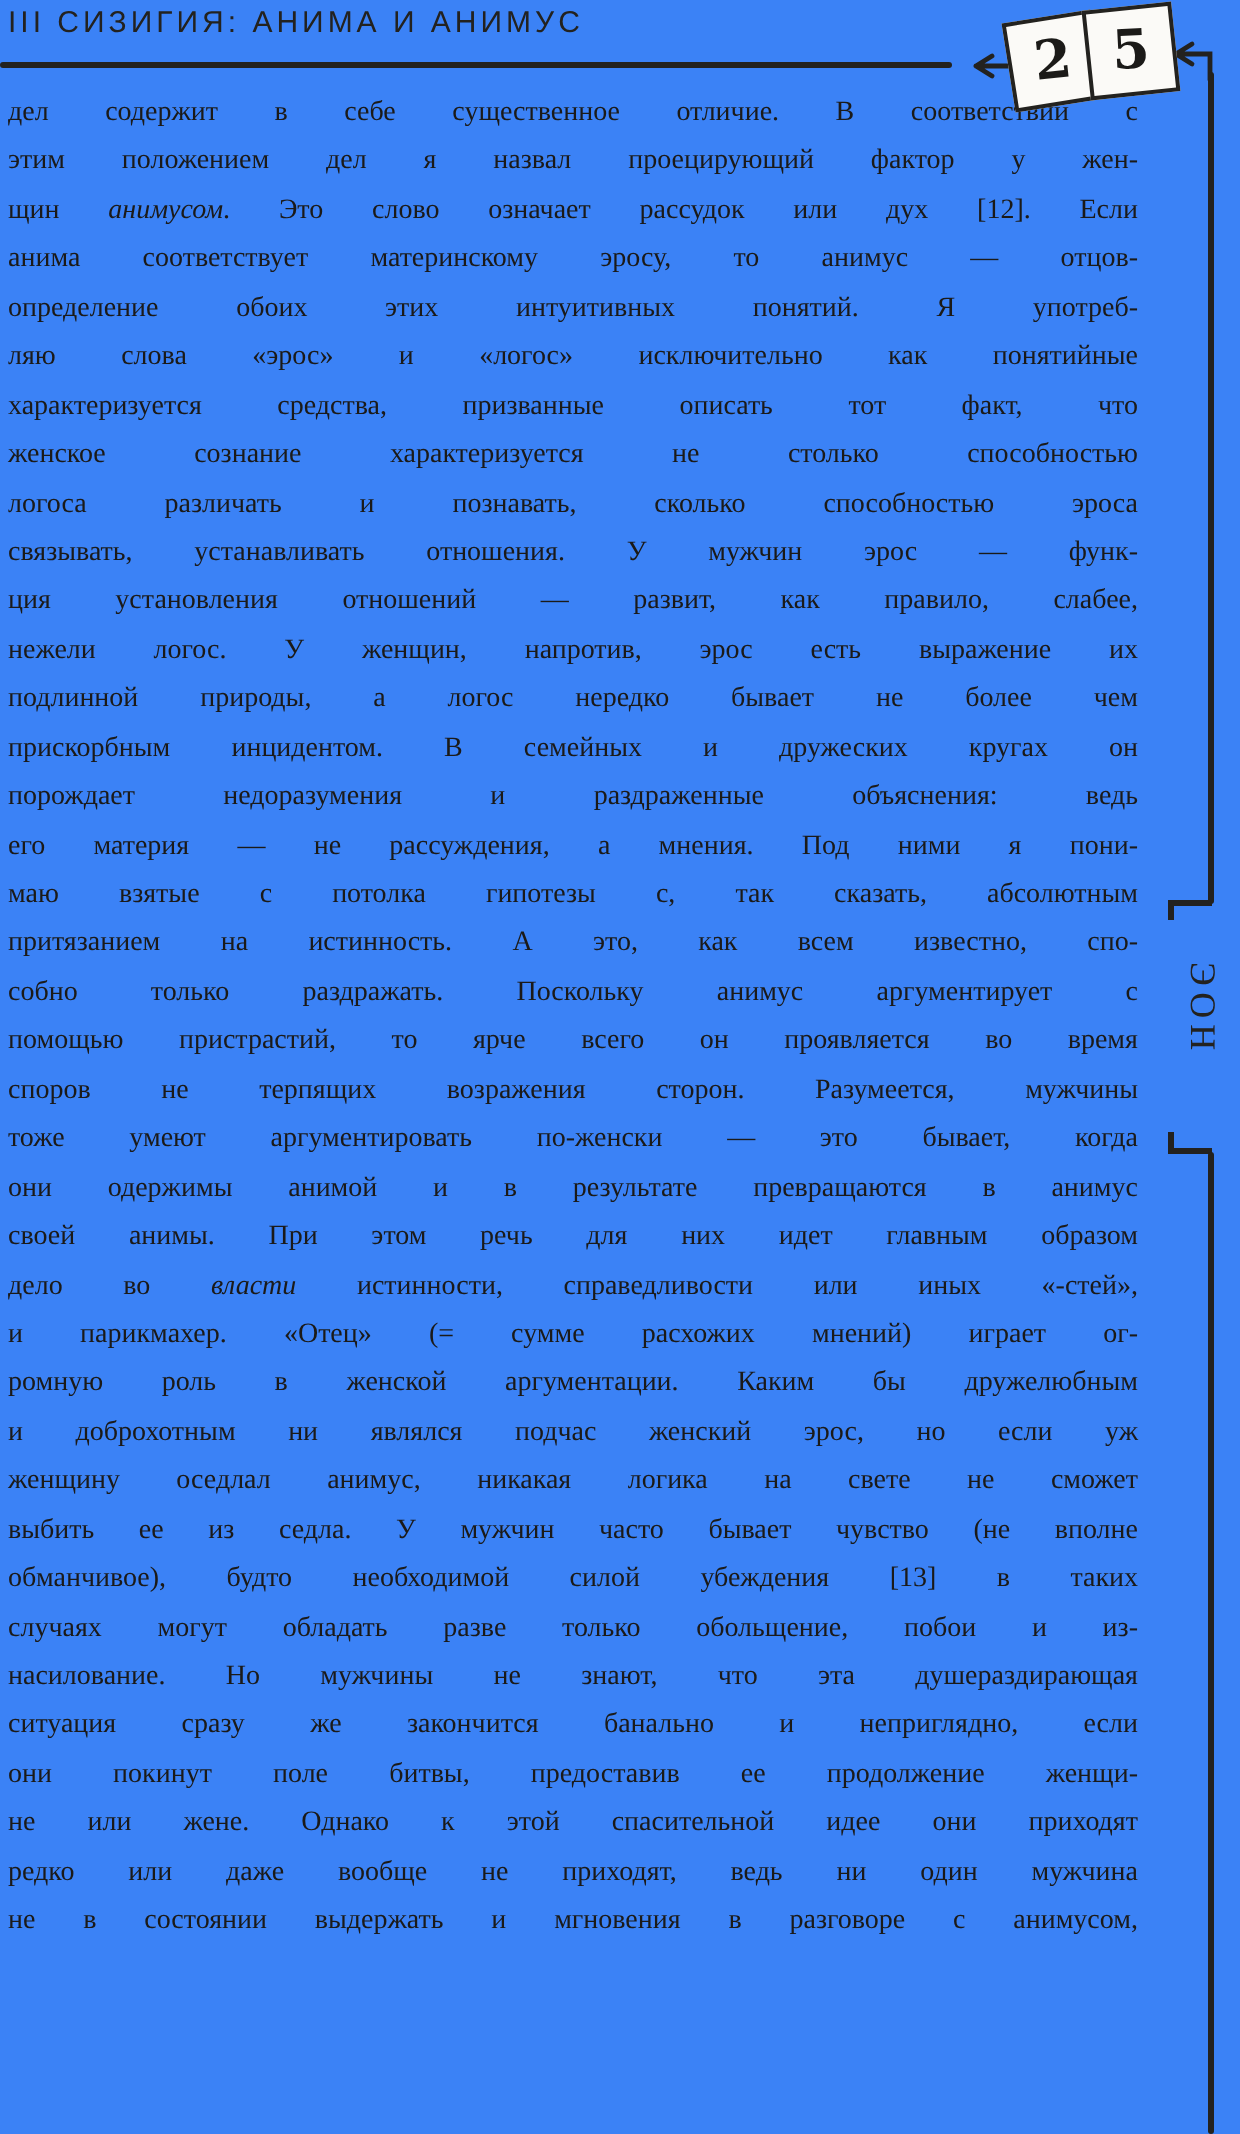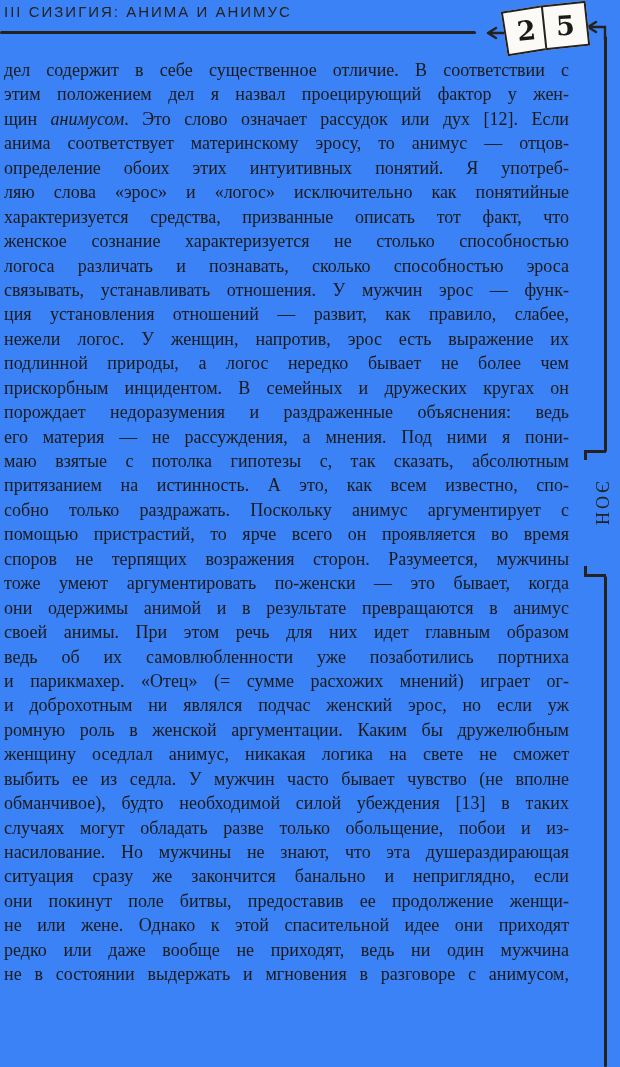--- a/index.html
+++ b/index.html
@@ -48,22 +48,22 @@
   
   .margin-tab{
     position:absolute;left:588px;top:481px;height:70px;width:26px;
     writing-mode:vertical-rl;text-orientation:mixed;
     font-family:"Liberation Serif", serif;
     font-size:18px;letter-spacing:3px;color:#23221f;
     display:flex;align-items:center;
   }
   
   .body-text{
-    position:absolute;left:4px;top:58px;width:565px;
-    font-size:18px;line-height:24.45px;
+    position:absolute;left:4px;top:45px;width:565px;
+    font-size:14px;line-height:24.45px;
   }
   .body-text .line{
     text-align:justify;
     text-align-last:justify;
     white-space:normal;
     height:24.45px;overflow:visible;
   }
   .body-text i{font-style:italic;}
 </style>
 </head>
@@ -118,24 +118,24 @@
       <div class="line"><span>порождает недоразумения и раздраженные объяснения: ведь</span></div>
       <div class="line"><span>его материя — не рассуждения, а мнения. Под ними я пони-</span></div>
       <div class="line"><span>маю взятые с потолка гипотезы с, так сказать, абсолютным</span></div>
       <div class="line"><span>притязанием на истинность. А это, как всем известно, спо-</span></div>
       <div class="line"><span>собно только раздражать. Поскольку анимус аргументирует с</span></div>
       <div class="line"><span>помощью пристрастий, то ярче всего он проявляется во время</span></div>
       <div class="line"><span>споров не терпящих возражения сторон. Разумеется, мужчины</span></div>
       <div class="line"><span>тоже умеют аргументировать по-женски — это бывает, когда</span></div>
       <div class="line"><span>они одержимы анимой и в результате превращаются в анимус</span></div>
       <div class="line"><span>своей анимы. При этом речь для них идет главным образом</span></div>
-      <div class="line"><span>ведь об их самовлюбленности уже позаботились портниха</span></div>
+      <div class="line"><span>дело во </span><i>власти</i><span> истинности, справедливости или иных «-стей»,</span></div>
       <div class="line"><span>и парикмахер. «Отец» (= сумме расхожих мнений) играет ог-</span></div>
+      <div class="line"><span>ромную роль в женской аргументации. Каким бы дружелюбным</span></div>
       <div class="line"><span>и доброхотным ни являлся подчас женский эрос, но если уж</span></div>
-      <div class="line"><span>ромную роль в женской аргументации. Каким бы дружелюбным</span></div>
       <div class="line"><span>женщину оседлал анимус, никакая логика на свете не сможет</span></div>
       <div class="line"><span>выбить ее из седла. У мужчин часто бывает чувство (не вполне</span></div>
       <div class="line"><span>обманчивое), будто необходимой силой убеждения [13] в таких</span></div>
       <div class="line"><span>случаях могут обладать разве только обольщение, побои и из-</span></div>
       <div class="line"><span>насилование. Но мужчины не знают, что эта душераздирающая</span></div>
       <div class="line"><span>ситуация сразу же закончится банально и неприглядно, если</span></div>
       <div class="line"><span>они покинут поле битвы, предоставив ее продолжение женщи-</span></div>
       <div class="line"><span>не или жене. Однако к этой спасительной идее они приходят</span></div>
       <div class="line"><span>редко или даже вообще не приходят, ведь ни один мужчина</span></div>
       <div class="line"><span>не в состоянии выдержать и мгновения в разговоре с анимусом,</span></div>

